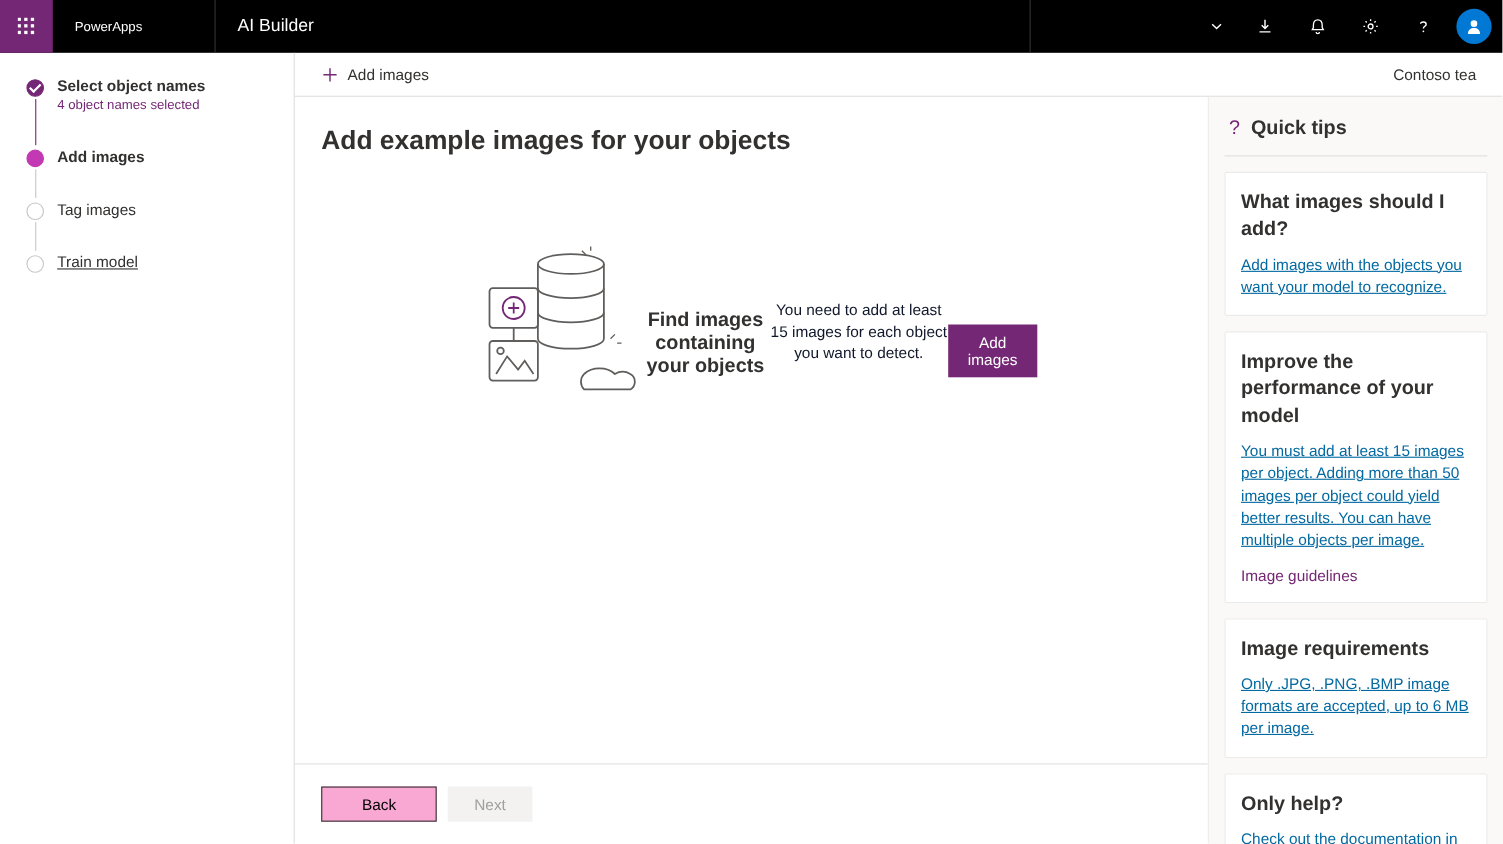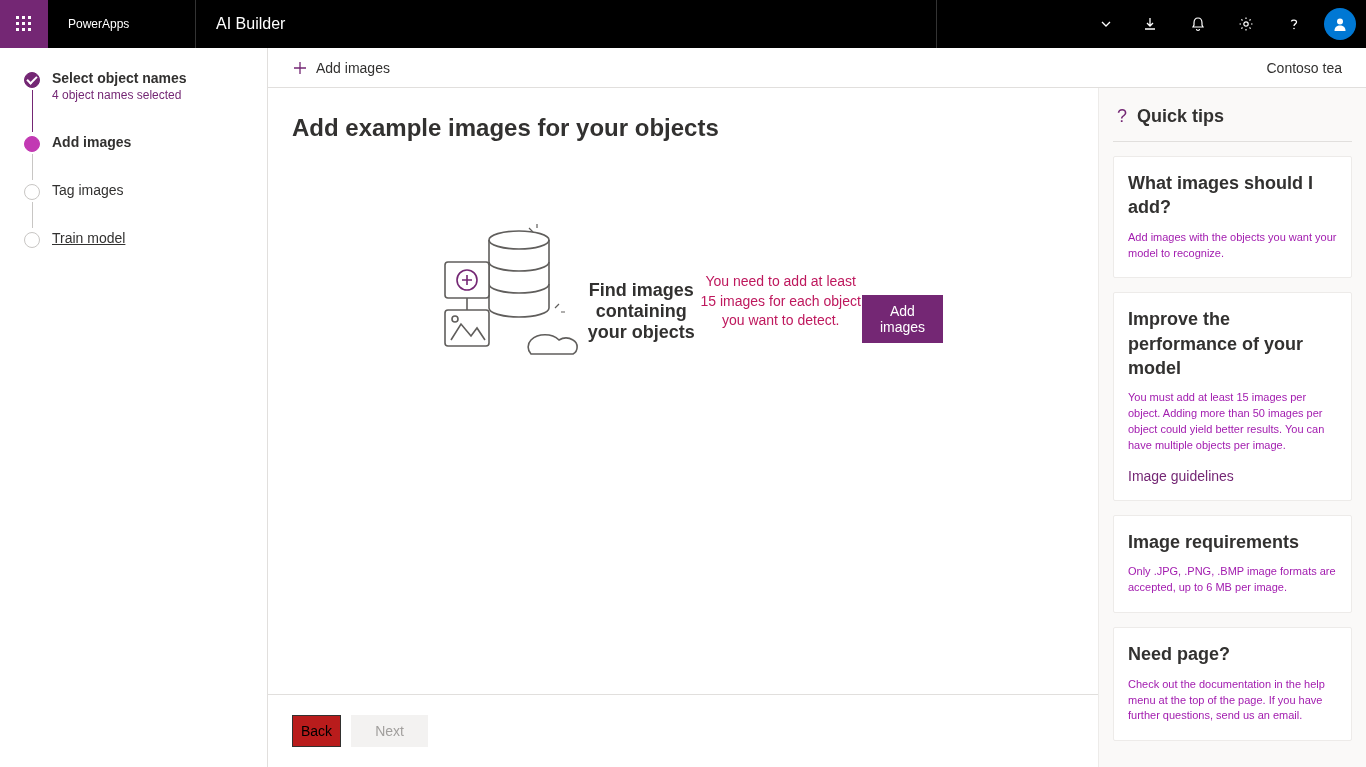--- a/index.html
+++ b/index.html
@@ -183,41 +183,41 @@
   .hero {
     display: flex;
     flex-direction: row;
     align-items: center;
     text-align: center;
     max-width: 520px;
     margin: 0 auto;
   }
   .hero-illus { margin-bottom: 50px; }
   .hero h2 { font-size: 18px; font-weight: 600; margin-bottom: 14px; }
-  .hero p { color: #be185d; line-height: 1.4; margin-bottom: 34px; max-width: 400px;}
+  .hero p { color: #0f172a; line-height: 1.4; margin-bottom: 34px; max-width: 400px;}
   .btn-primary {
     background: #742774;
     color: #fff;
     border: none;
     padding: 8px 18px;
     font-size: 14px;
     cursor: pointer;
   }
 
   .nav-buttons {
     height: 72px;
     display: flex;
     align-items: center;
     gap: 10px;
     padding: 0 24px;
   }
   .btn-secondary {
-    background: #b91c1c;
+    background: #f9a8d4;
     border: 1px solid #323130;
-    padding: 7px 8px;
+    padding: 7px 36px;
     font-size: 14px;
     cursor: pointer;
   }
   .btn-disabled {
     background: #f3f2f1;
     color: #a19f9d;
     border: none;
     padding: 8px 24px;
     font-size: 14px;
   }
@@ -242,21 +242,21 @@
     font-weight: 400;
   }
   .tip-card {
     background: #fff;
     border: 1px solid #edebe9;
     border-radius: 2px;
     padding: 14px 14px 16px 14px;
     margin-bottom: 14px;
   }
   .tip-card h3 { font-size: 18px; font-weight: 700; margin-bottom: 10px; line-height: 1.35; }
-  .tip-card p { font-size: 11px; color: #a21caf; line-height: 1.45; }
+  .tip-card p { font-size: 14px; color: #0369a1; line-height: 1.45; text-decoration: underline; }
   .tip-link { color: #742774; display: inline-block; margin-top: 14px; cursor: pointer; }
 </style>
 </head>
 <body>
 
 <div class="topbar">
   <div class="waffle">
     <svg width="16" height="16" viewBox="0 0 16 16">
       <rect x="0" y="0" width="3" height="3"></rect>
         <rect x="6" y="0" width="3" height="3"></rect>
@@ -401,20 +401,20 @@
           <p>You must add at least 15 images per object. Adding more than 50 images per object could yield better results. You can have multiple objects per image.</p>
           <span class="tip-link">Image guidelines</span>
         </div>
 
         <div class="tip-card">
           <h3>Image requirements</h3>
           <p>Only .JPG, .PNG, .BMP image formats are accepted, up to 6 MB per image.</p>
         </div>
 
         <div class="tip-card">
-          <h3>Need page?</h3>
+          <h3>Only help?</h3>
           <p>Check out the documentation in the help menu at the top of the page. If you have further questions, send us an email.</p>
         </div>
       </div>
 
     </div>
   </div>
 </div>
 
 </body></html>

